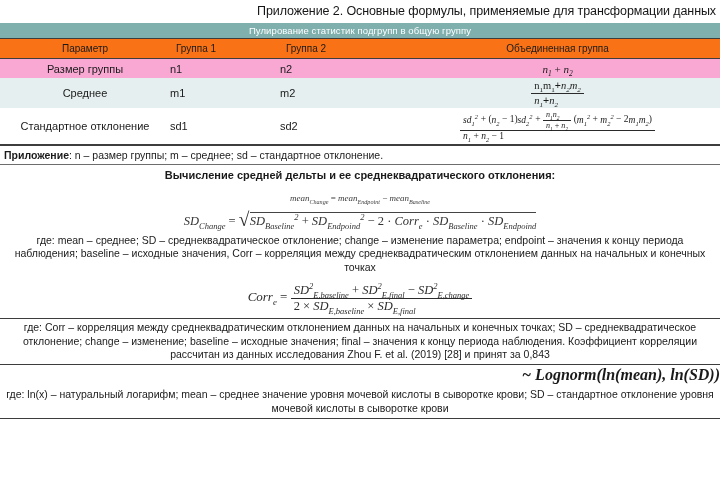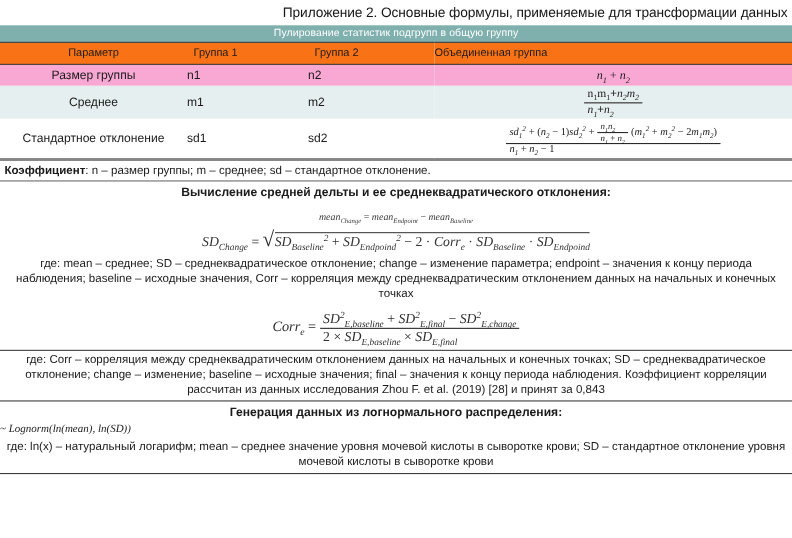--- a/index.html
+++ b/index.html
@@ -53,21 +53,21 @@
   .col-head td {
     background: #f97316;
     font-size: 10px;
     height: 19px;
     border-top: 1.5px solid #3d3d3d;
     border-bottom: 1.5px solid #3d3d3d;
   }
   .col-head td.c-param { text-align: center; }
   .col-head td.c-g1,
   .col-head td.c-g2 { text-align: left; padding-left: 6px; }
-  .col-head td.c-pool { }
+  .col-head td.c-pool { text-align: center; }
 
   .row-size td {
     background: #f9a8d4;
     height: 19px;
     font-size: 11px;
   }
   .row-mean td {
     background: #e6efef;
     height: 30px;
     font-size: 11px;
@@ -160,25 +160,25 @@
   .para.bordered-bottom { border-bottom: 1.5px solid #3d3d3d; }
 
   .formula-corr {
     font-family: "Liberation Serif", serif;
     font-size: 13px;
     text-align: center;
     padding: 6px 0 5px 0;
     color: #2d2d2d;
   }
   .lognorm {
-    text-align: left;
+    text-align: right;
     font-family: "Liberation Serif", serif;
     font-style: italic;
-    font-weight: normal;
-    font-size: 10px;
+    font-weight: bold;
+    font-size: 16px;
     padding: 1px 0 2px 0;
   }
   .rule-heavy { border-top: 1.5px solid #3d3d3d; height: 0; }
 </style>
 </head>
 <body>
 
 <div class="page">
 
   <div class="doc-title">Приложение 2. Основные формулы, применяемые для трансформации данных</div>
@@ -250,21 +250,21 @@
             <span class="den">
               <span class="mi"><span>n</span><sub>1</sub></span><span class="mu"> <span>+</span> </span><span class="mi"><span>n</span><sub>2</sub></span><span class="mu"> <span>−</span> <span>1</span></span>
             </span>
           </span>
         </td>
       </tr>
     </tbody>
   </table>
 
   <div class="note-row">
-    <b>Коэффициент</b><span>: n – размер группы; m – среднее; sd – стандартное отклонение.</span>
+    <b>Приложение</b><span>: n – размер группы; m – среднее; sd – стандартное отклонение.</span>
   </div>
 
   <div class="section-head">Вычисление средней дельты и ее среднеквадратического отклонения:</div>
 
   <div class="formula-line">
     <span class="formula-mean">
       <span class="mi"><span>mean</span><sub>Change</sub></span>
       <span class="mu"> <span>=</span> </span>
       <span class="mi"><span>mean</span><sub>Endpoint</sub></span>
       <span class="mu"> <span>−</span> </span>
@@ -309,18 +309,17 @@
           <span class="mi"><span>SD</span><sub>E,baseline</sub></span>
           <span class="mu"> <span>×</span> </span>
           <span class="mi"><span>SD</span><sub>E,final</sub></span>
         </span>
       </span>
     </span>
   </div>
 
   <div class="para bordered-top bordered-bottom">где: Corr – корреляция между среднеквадратическим отклонением данных на начальных и конечных точках; SD – среднеквадратическое отклонение; change – изменение; baseline – исходные значения; final – значения к концу периода наблюдения. Коэффициент корреляции рассчитан из данных исследования Zhou F. et al. (2019) [28] и принят за 0,843</div>
 
-  <div class="section-head">Генерация данных из логнормального распределения:</div>
   <div class="lognorm">~ Lognorm(ln(mean), ln(SD))</div>
   <div class="para">где: ln(x) – натуральный логарифм; mean – среднее значение уровня мочевой кислоты в сыворотке крови; SD – стандартное отклонение уровня мочевой кислоты в сыворотке крови</div>
   <div class="rule-heavy"></div>
 
 </div>
 
 </body></html>

